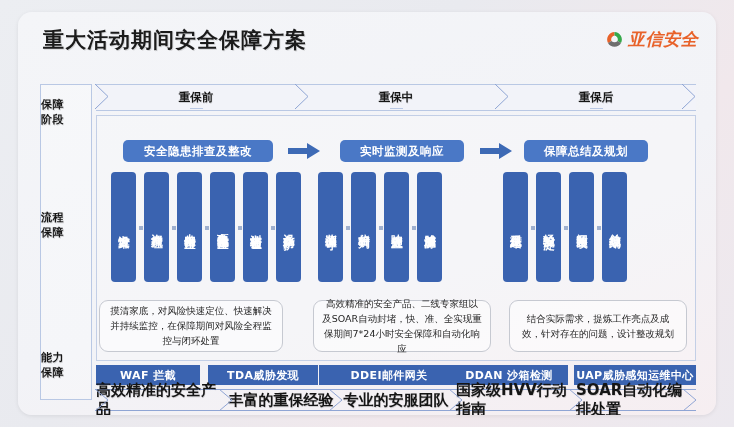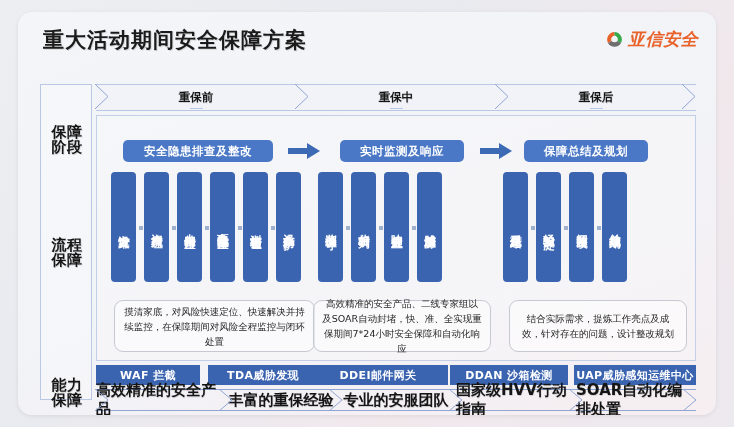--- a/index.html
+++ b/index.html
@@ -27,24 +27,23 @@
   .brand-mark{width:17px;height:17px;position:relative;display:block;}
   .brand-name{font-size:17px;font-weight:bold;color:#e8622a;font-style:italic;letter-spacing:.5px;}
   
   .rail{
     position:absolute;left:22px;top:72px;width:52px;height:316px;
     border:1px solid #b9c8e4;background:rgba(255,255,255,.28);
     box-sizing:border-box;
   }
   .rail-cell{
     position:absolute;left:0;width:52px;
-    text-align:center;font-size:15px;font-weight:bold;color:#161616;
+    font-size:11px;font-weight:bold;color:#161616;
     line-height:15px;letter-spacing:.5px;
     text-shadow:.7px .7px 0 rgba(0,0,0,.14);
-    margin-top:28px;
   }
   .rail-cell.c1{top:12px;}
   .rail-cell.c2{top:125px;}
   .rail-cell.c3{top:265px;}
   
   .body{position:absolute;left:78px;top:72px;width:600px;height:316px;}
   
   .phases{position:absolute;left:0;top:0;width:600px;height:25px;display:flex;}
   .phase{
     position:relative;flex:1;height:25px;
@@ -95,21 +94,21 @@
     letter-spacing:1px;box-sizing:border-box;padding:2px 0;
   }
   .dot{position:absolute;top:54px;width:4px;height:4px;background:#9fb0cf;}
   
   .desc{
     position:absolute;top:184px;height:52px;border:1px solid #c6c9d1;border-radius:9px;
     background:rgba(255,255,255,.5);
     display:flex;align-items:center;justify-content:center;text-align:center;
     font-size:9.5px;color:#262626;line-height:15px;padding:0 8px;box-sizing:border-box;
   }
-  .d1{left:17px;width:201px;}
+  .d1{left:2px;width:184px;font-family:Liberation Mono, monospace;}
   .d2{left:216px;width:178px;}
   .d3{left:412px;width:178px;}
   
   .cap{position:absolute;left:0;top:281px;width:600px;height:20px;}
   .cap-item{
     position:absolute;top:0;height:20px;background:#3a63b0;color:#fff;
     font-size:11px;font-weight:bold;
     display:flex;align-items:center;justify-content:center;letter-spacing:.4px;
   }
   
@@ -224,21 +223,21 @@
         </div>
 
         <div class="desc d1">摸清家底，对风险快速定位、快速解决并持续监控，在保障期间对风险全程监控与闭环处置</div>
         <div class="desc d2">高效精准的安全产品、二线专家组以及SOAR自动封堵，快、准、全实现重保期间7*24小时安全保障和自动化响应</div>
         <div class="desc d3">结合实际需求，提炼工作亮点及成效，针对存在的问题，设计整改规划</div>
       </div>
 
       <div class="cap">
         <div class="cap-item" style="left:0px;width:104px">WAF 拦截</div>
         <div class="cap-item" style="left:112px;width:110px">TDA威胁发现</div>
-        <div class="cap-item" style="left:212px;width:140px">DDEI邮件网关</div>
+        <div class="cap-item" style="left:223px;width:140px">DDEI邮件网关</div>
         <div class="cap-item" style="left:354px;width:118px">DDAN 沙箱检测</div>
         <div class="cap-item" style="left:478px;width:122px">UAP威胁感知运维中心</div>
       </div>
 
       <div class="bottom">
         <div class="bchev" style="left:0px;width:130px">高效精准的安全产品</div>
         <div class="bchev" style="left:130px;width:110px">丰富的重保经验</div>
         <div class="bchev" style="left:240px;width:120px">专业的安服团队</div>
         <div class="bchev" style="left:360px;width:120px">国家级HVV行动指南</div>
         <div class="bchev" style="left:480px;width:120px">SOAR自动化编排处置</div>

